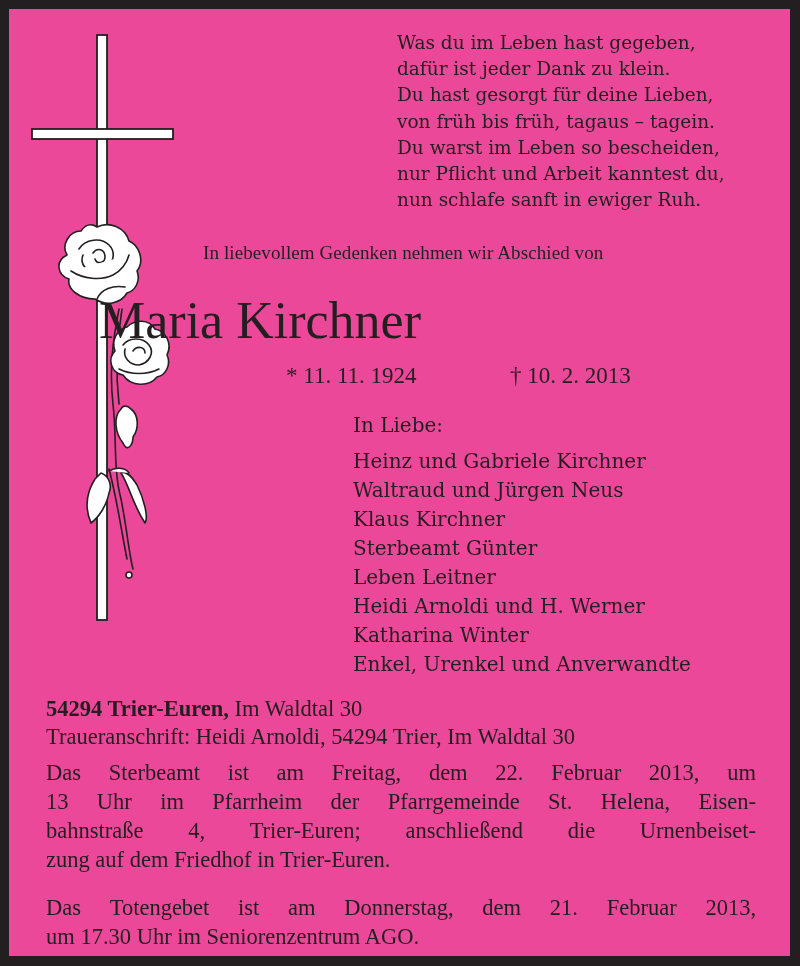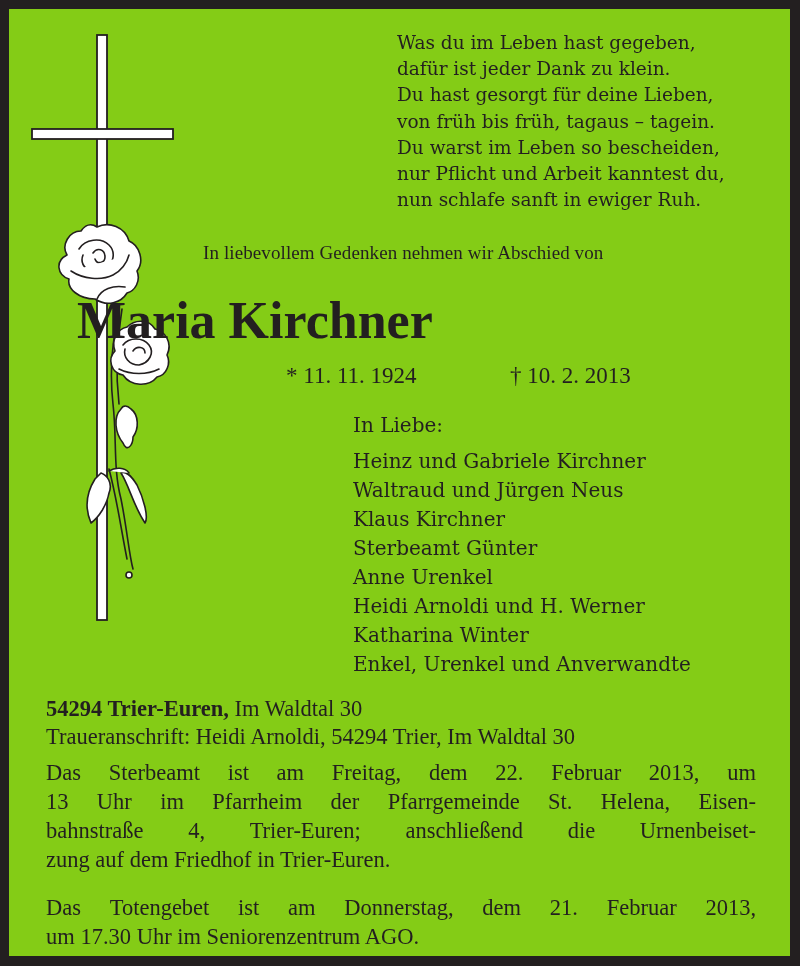--- a/index.html
+++ b/index.html
@@ -1,26 +1,26 @@
 <!DOCTYPE html>
 <html><head>
 <meta charset="utf-8">
 <style>
   html, body { margin: 0; padding: 0; }
   body { width: 800px; height: 966px; background: #231f20; position: relative; overflow: hidden; }
   .page {
     position: absolute; left: 9px; top: 9px; width: 781px; height: 947px;
-    background: #84cc16; color: #231f20;
+    background: #ec4899; color: #231f20;
     font-family: "DejaVu Serif", "Liberation Serif", serif;
   }
   .abs { position: absolute; white-space: nowrap; }
   .poem { left: 388px; top: 21px; font-size: 18.5px; line-height: 26.2px; }
   .poem div { height: 26.2px; }
   .intro { left: 194px; top: 233px; font-size: 19px; font-family: "Liberation Serif", serif; letter-spacing: 0.1px; transform: scaleX(1.0); }
-  .name { left: 0; width: 781px; text-align: center; top: 282px; font-size: 52px; font-weight: bold; font-family: "Liberation Serif", serif; padding-left: 68px; box-sizing: border-box; text-align: left; }
+  .name { left: 0; width: 781px; text-align: center; top: 282px; font-size: 52px; font-weight: normal; font-family: "Liberation Serif", serif; padding-left: 90px; box-sizing: border-box; text-align: left; }
   .born { left: 277px; top: 354px; font-size: 23px; font-family: "Liberation Serif", serif; }
   .died { left: 501px; top: 354px; font-size: 23px; font-family: "Liberation Serif", serif; }
   .liebe-label { left: 344px; top: 404px; font-size: 20px; font-family: "DejaVu Serif", serif; }
   .mourners { left: 344px; top: 438px; font-size: 20px; line-height: 29px; font-family: "DejaVu Serif", serif; }
   .mourners div { height: 29px; }
   .addr { left: 37px; top: 686px; font-size: 22.5px; line-height: 28px; font-family: "Liberation Serif", serif; }
   .addr b { font-weight: bold; }
   .para { left: 37px; width: 710px; font-size: 22.5px; line-height: 29px; font-family: "Liberation Serif", serif; text-align: justify; white-space: normal; }
   .para div { white-space: nowrap; display: flex; justify-content: space-between; }
   .para div.last { justify-content: flex-start; }
@@ -83,21 +83,21 @@
 
   <div class="abs born">* 11. 11. 1924</div>
   <div class="abs died">† 10. 2. 2013</div>
 
   <div class="abs liebe-label">In Liebe:</div>
   <div class="abs mourners">
     <div>Heinz und Gabriele Kirchner</div>
     <div>Waltraud und Jürgen Neus</div>
     <div>Klaus Kirchner</div>
     <div>Sterbeamt Günter</div>
-    <div>Anne Urenkel</div>
+    <div>Leben Leitner</div>
     <div>Heidi Arnoldi und H. Werner</div>
     <div>Katharina Winter</div>
     <div>Enkel, Urenkel und Anverwandte</div>
   </div>
 
   <div class="abs addr">
     <div><b>54294 Trier-Euren,</b><span> Im Waldtal 30</span></div>
     <div>Traueranschrift: Heidi Arnoldi, 54294 Trier, Im Waldtal 30</div>
   </div>
 

